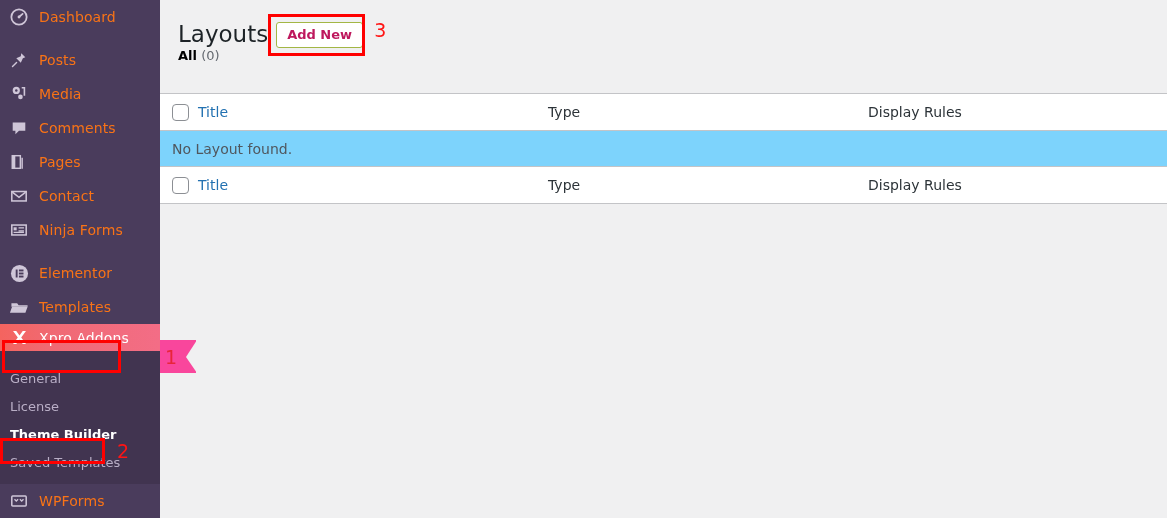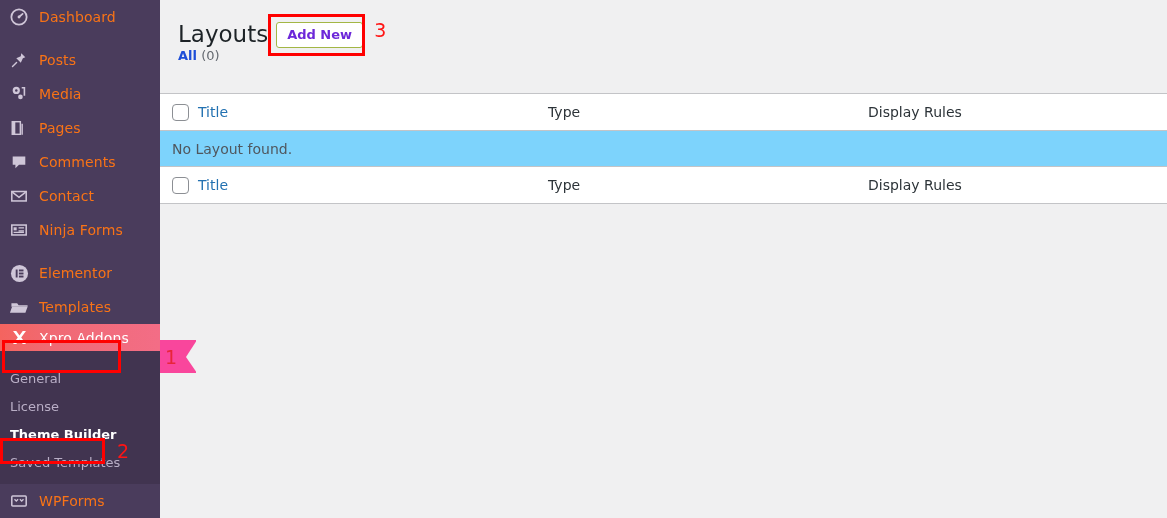--- a/index.html
+++ b/index.html
@@ -89,34 +89,34 @@
     height: 46px;
   }
   .page-title {
     font-size: 23px; color: #1d2327; font-weight: normal;
     line-height: 1.3;
   }
   .addnew-wrap { position: relative; margin-left: 8px; }
   .add-new-btn {
     display: inline-block;
     border: 1px solid #a3b745;
-    color: #6d28d9;
+    color: #be185d;
     background: #ffffff;
     font-size: 13px; font-weight: bold;
     padding: 4px 10px 5px 10px;
     border-radius: 3px;
     cursor: pointer;
     line-height: 1.2;
   }
   .subsubsub {
     margin: 2px 0 0 18px;
     font-size: 13px; color: #2c3338;
   }
   .subsubsub .count { color: #646970; }
-  .subsubsub a { color: #1d4ed8; text-decoration: none; font-weight: 600; }
+  .subsubsub a { color: #000000; text-decoration: none; font-weight: 600; }
 
   
   .wp-list-table {
     margin-top: 30px;
     width: 100%;
     background: #ffffff;
     border-collapse: collapse;
     border-top: 1px solid #c3c4c7;
     border-bottom: 1px solid #c3c4c7;
     font-size: 14px;
@@ -189,35 +189,35 @@
             <path d="M13 3 h3 v9" stroke="#cfc6d8" stroke-width="1.8" fill="none"></path>
             <circle cx="11.6" cy="13.2" r="2.6" fill="#cfc6d8"></circle>
           </svg>
       </span>
       <span class="m-label">Media</span>
     </div>
 
     <div class="menu-item">
       <span class="menu-icon">
         <svg width="18" height="18" viewBox="0 0 20 20">
+            <path d="M3 4 h14 v9 h-7 l-4 4 v-4 h-3 z" fill="#cfc6d8"></path>
+          </svg>
+      </span>
+      <span class="m-label">Comments</span>
+    </div>
+
+    <div class="menu-item">
+      <span class="menu-icon">
+        <svg width="18" height="18" viewBox="0 0 20 20">
             <rect x="2.5" y="3" width="9" height="14" fill="none" stroke="#cfc6d8" stroke-width="1.6"></rect>
             <rect x="2.5" y="3" width="3.4" height="14" fill="#cfc6d8"></rect>
             <path d="M13.5 5.2 v12.3" stroke="#cfc6d8" stroke-width="1.6"></path>
           </svg>
       </span>
       <span class="m-label">Pages</span>
-    </div>
-
-    <div class="menu-item">
-      <span class="menu-icon">
-        <svg width="18" height="18" viewBox="0 0 20 20">
-            <path d="M3 4 h14 v9 h-7 l-4 4 v-4 h-3 z" fill="#cfc6d8"></path>
-          </svg>
-      </span>
-      <span class="m-label">Comments</span>
     </div>
 
     <div class="menu-item">
       <span class="menu-icon">
         <svg width="18" height="18" viewBox="0 0 20 20">
             <rect x="2" y="5" width="16" height="10.5" fill="none" stroke="#cfc6d8" stroke-width="1.7"></rect>
             <path d="M2.6 5.7 L10 11.5 L17.4 5.7" fill="none" stroke="#cfc6d8" stroke-width="1.7"></path>
           </svg>
       </span>
       <span class="m-label">Contact</span>

